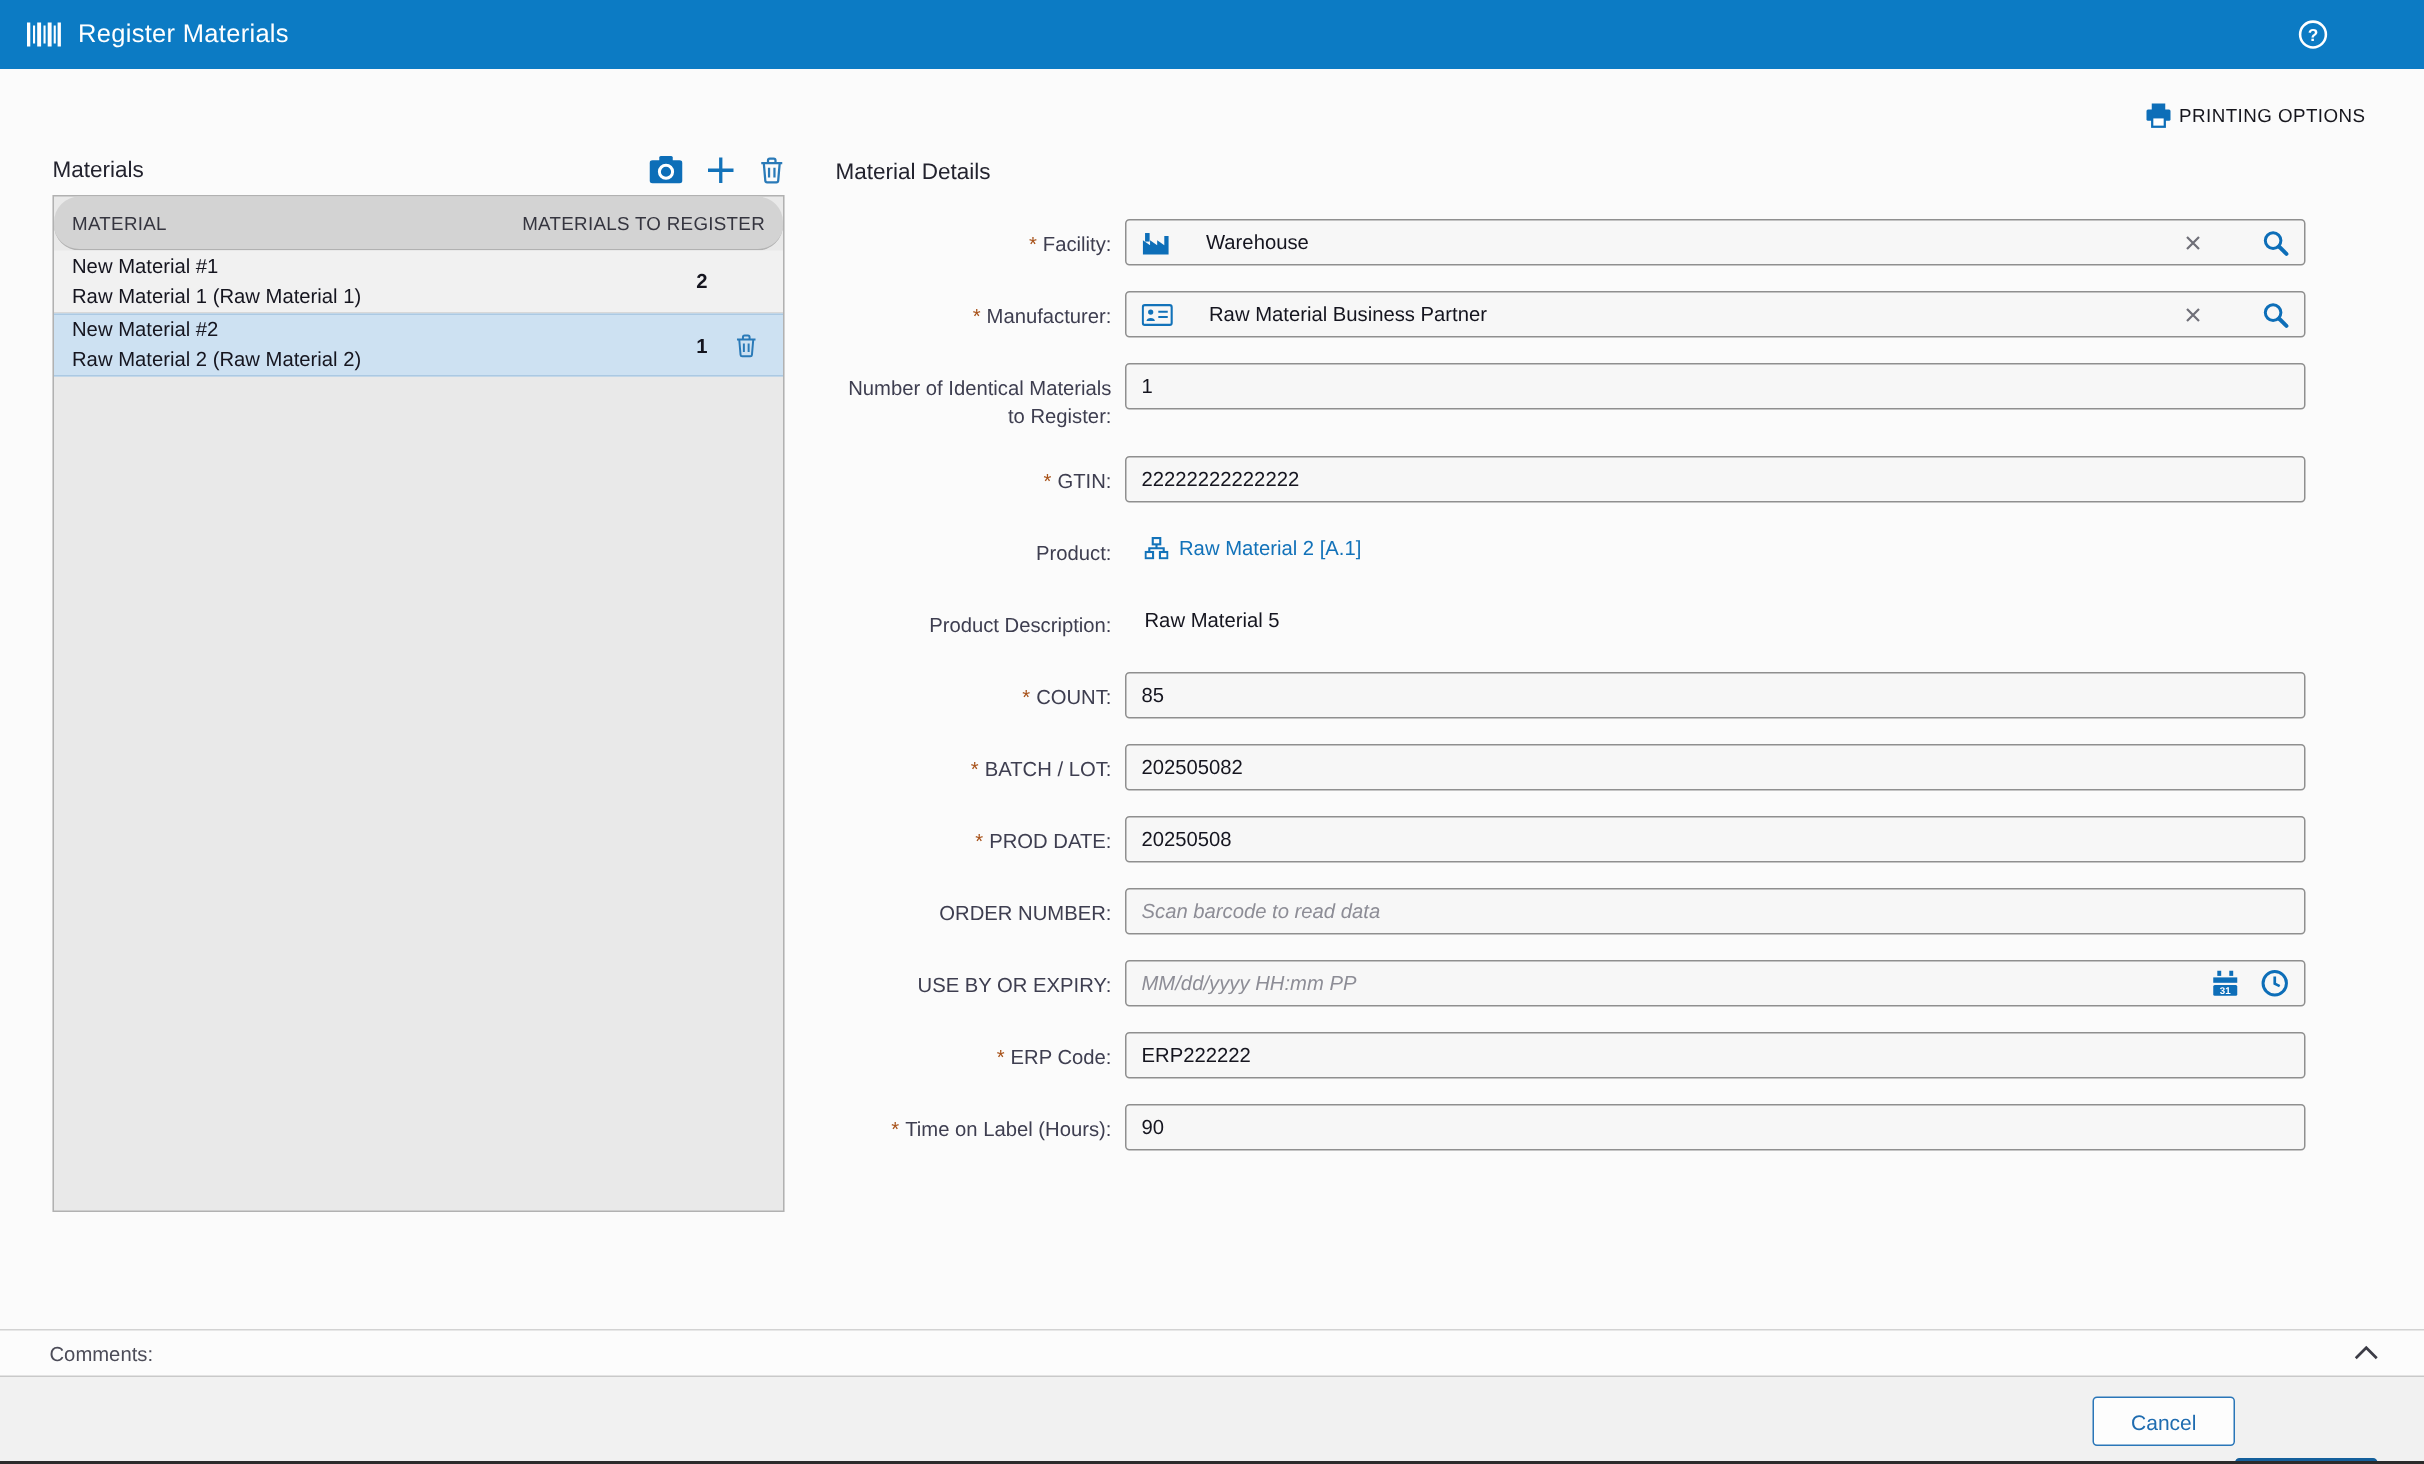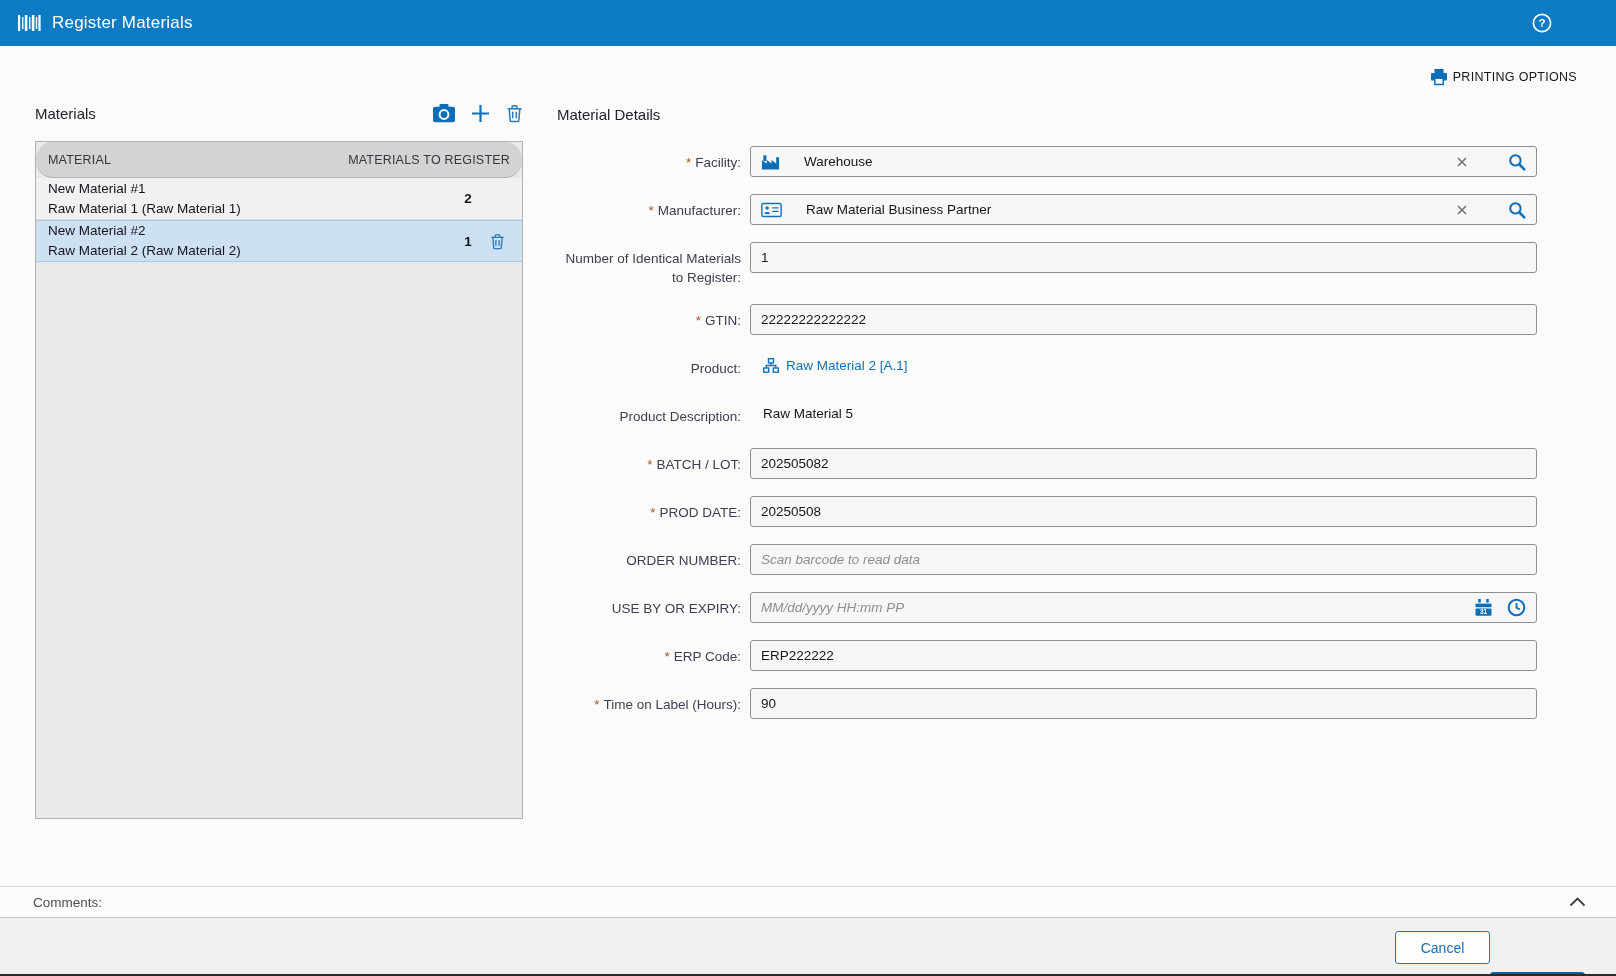--- a/index.html
+++ b/index.html
@@ -23,21 +23,21 @@
 
   
   .printing {
     position: absolute; top: 68px; right: 39px;
     display: flex; align-items: center; gap: 5px;
     font-size: 12.5px; letter-spacing: .3px; color: #16161d; cursor: pointer;
   }
 
   
   .materials { position: absolute; left: 35px; top: 100px; width: 488px; }
-  .materials-head { display: flex; align-items: center; height: 26px; margin-bottom: 15px; }
+  .materials-head { display: flex; align-items: center; height: 26px; margin-bottom: 4px; }
   .panel-title { font-size: 15px; color: #23232e; }
   .materials-tools { margin-left: auto; display: flex; align-items: center; gap: 16px; }
   .tool { display: flex; cursor: pointer; }
 
   .mat-list { border: 1px solid #b1b1b1; height: 678px; background: #e9e9e9; display: flex; flex-direction: column; }
   .mat-list-header {
     display: flex; justify-content: space-between; align-items: center;
     background: #d3d3d3; border-bottom: 1px solid #b1b1b1;
     height: 36px; padding: 0 12px; font-size: 12.5px; color: #35353f; letter-spacing: .2px;
     flex-shrink: 0;
@@ -293,20 +293,26 @@
     </div>
   </div>
 
   <div class="frow">
     <label class="flabel">Product Description:</label>
     <div class="fstatic">
       <span>Raw Material 5</span>
     </div>
   </div>
 
+  <div class="frow">
+    <label class="flabel"><span class="req">*</span><span>COUNT:</span></label>
+    <div class="fcontrol">
+      <input class="fld" value="85" style="">
+    </div>
+  </div>
 
   <div class="frow">
     <label class="flabel"><span class="req">*</span><span>BATCH / LOT:</span></label>
     <div class="fcontrol">
       <input class="fld" value="202505082" style="">
     </div>
   </div>
 
   <div class="frow">
     <label class="flabel"><span class="req">*</span><span>PROD DATE:</span></label>

